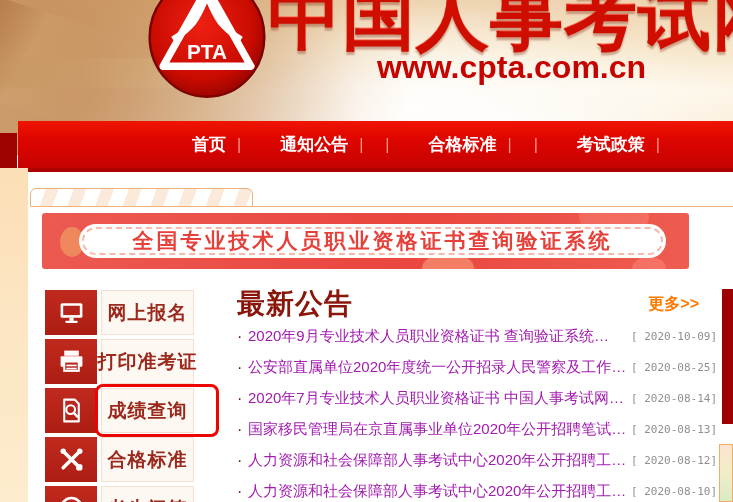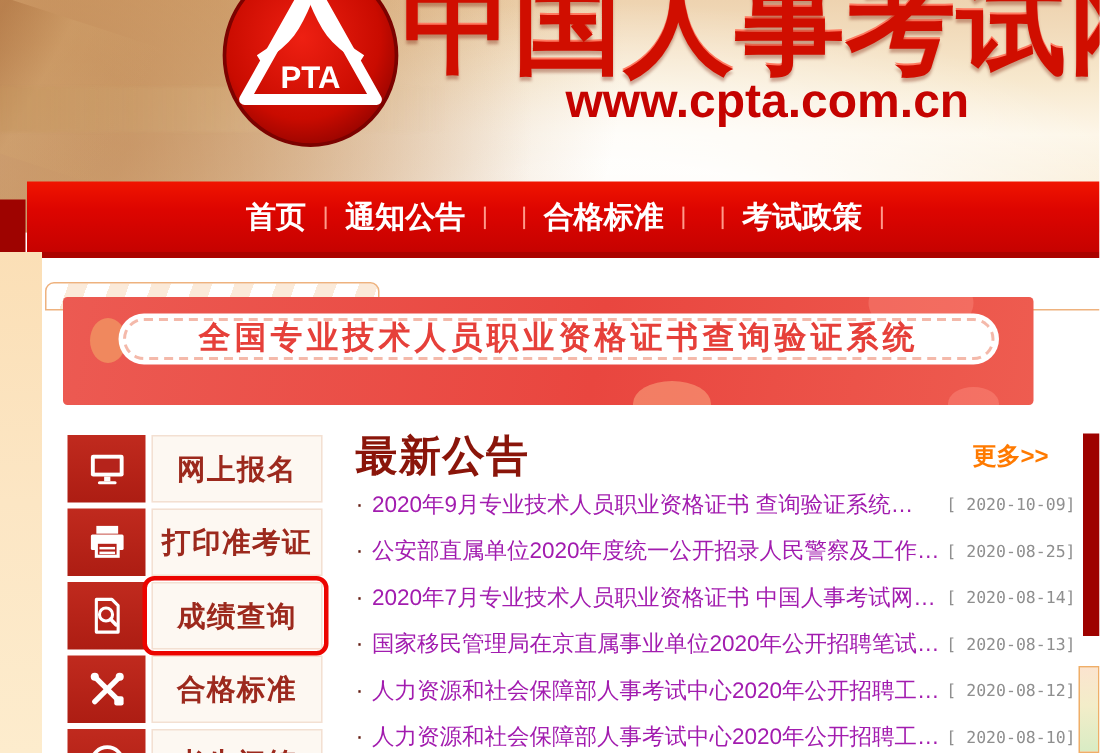--- a/index.html
+++ b/index.html
@@ -42,39 +42,39 @@
     font-size:32px; font-weight:bold; color:#c50300; letter-spacing:0px;
     white-space:nowrap;
   }
   
   .nav {
     position:absolute; left:18px; top:121px; width:715px; height:51px;
     background:linear-gradient(180deg,#f01400 0%, #dd0500 40%, #c60200 100%);
     border-bottom:4px solid #ab0300;
     display:flex; align-items:center; padding-left:146px; white-space:nowrap;
   }
-  .nav-item { color:#ffffff; font-size:20px; font-weight:bold; cursor:pointer; }
+  .nav-item { color:#ffffff; font-size:17px; font-weight:bold; cursor:pointer;margin-left:28px; }
   .nav-sep { color:#ff9a8a; font-size:16px; margin:0 11px; font-weight:normal; }
   .nav-accent-left { position:absolute; left:0; top:133px; width:17px; height:45px; background:#9e0300; }
   .nav-accent-corner { position:absolute; left:17px; top:168px; width:11px; height:18px; background:#8a0100; }
   .left-strip {
     position:absolute; left:0; top:168px; width:28px; height:334px;
     background:linear-gradient(180deg,#fbdfb6 0%, #fce6c4 50%, #fdeccd 100%);
   }
   
   .card { position:absolute; left:28px; top:172px; width:705px; height:330px; background:#ffffff; }
   .tab {
     position:absolute; left:2px; top:16px; width:223px; height:19px;
     border:1px solid #eeb27e; border-radius:6px 6px 0 0;
     background:repeating-linear-gradient(110deg,#ffffff 0 14px,#fbead9 14px 26px);
   }
   .tab-rule { position:absolute; left:225px; right:0; top:34px; border-top:1px solid #eeb27e; }
   
   .banner {
-    position:absolute; left:14px; top:26px; width:647px; height:72px;
+    position:absolute; left:14px; top:41px; width:647px; height:56px;
     background:linear-gradient(100deg,#ec5a52 0%, #e9463f 55%, #ee5c50 100%);
     border-radius:3px; overflow:hidden;
   }
   .b-circle { position:absolute; border-radius:50%; }
   .bc1 { left:18px; top:14px; width:24px; height:30px; background:#f0885e; }
   .bc2 { left:380px; bottom:-14px; width:52px; height:30px; background:rgba(250,170,130,.55); border-radius:50% 50% 0 0; }
   .bc3 { right:40px; top:-18px; width:70px; height:44px; background:rgba(255,150,135,.35); }
   .bc4 { left:590px; bottom:-10px; width:34px; height:22px; background:rgba(255,150,135,.4); }
   .pill {
     position:absolute; left:37px; top:11px; width:587px; height:34px;
@@ -90,21 +90,21 @@
   }
   
   .sidebar { position:absolute; left:17px; top:118px; width:173px; }
   .side-row { display:flex; height:45px; margin-bottom:4px; cursor:pointer; }
   .side-icon {
     width:52px; height:45px; flex:0 0 52px;
     background:linear-gradient(180deg,#c02a1e 0%, #ad1d13 100%);
     display:flex; align-items:center; justify-content:center;
   }
   .side-label {
-    width:114px; margin-left:4px; background:#fdf8f2; border:1px solid #f3e0d2;
+    width:93px; margin-left:4px; background:#fdf8f2; border:1px solid #f3e0d2;
     display:flex; align-items:center; justify-content:center;
     font-size:19px; font-weight:bold; color:#9c291d; letter-spacing:1px; white-space:nowrap;
   }
   .side-highlight {
     position:absolute; left:67px; top:212px; width:124px; height:53px;
     border:3px solid #ec0400; border-radius:8px; z-index:3; pointer-events:none;
   }
   
   .news { position:absolute; left:209px; top:120px; width:480px; }
   .news-head { display:flex; align-items:center; justify-content:space-between; padding-right:18px; height:24px; }

